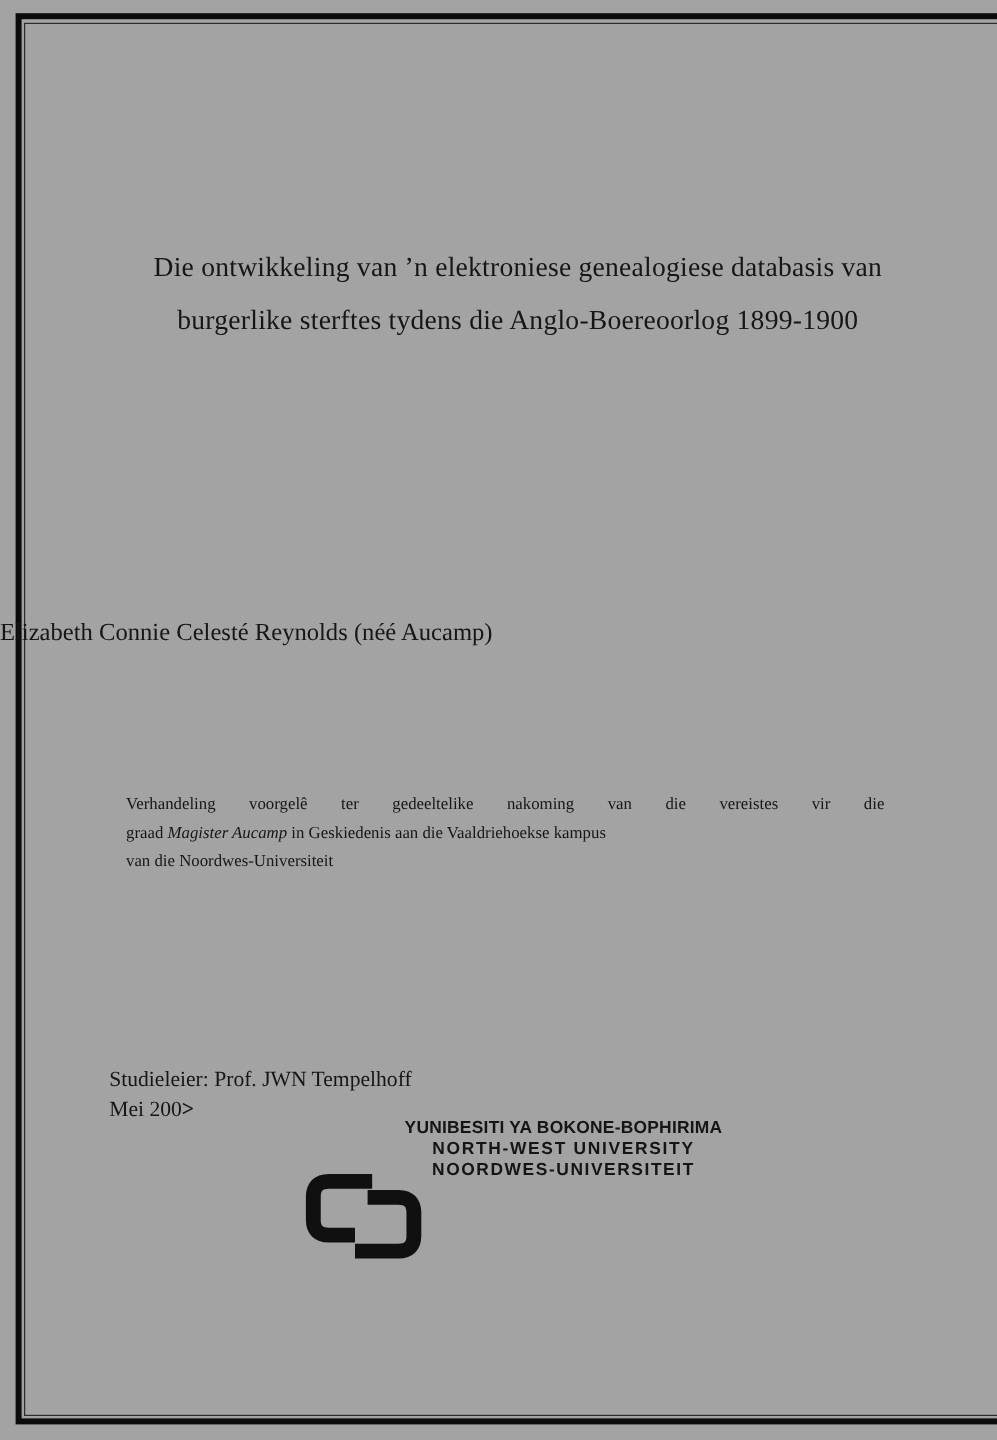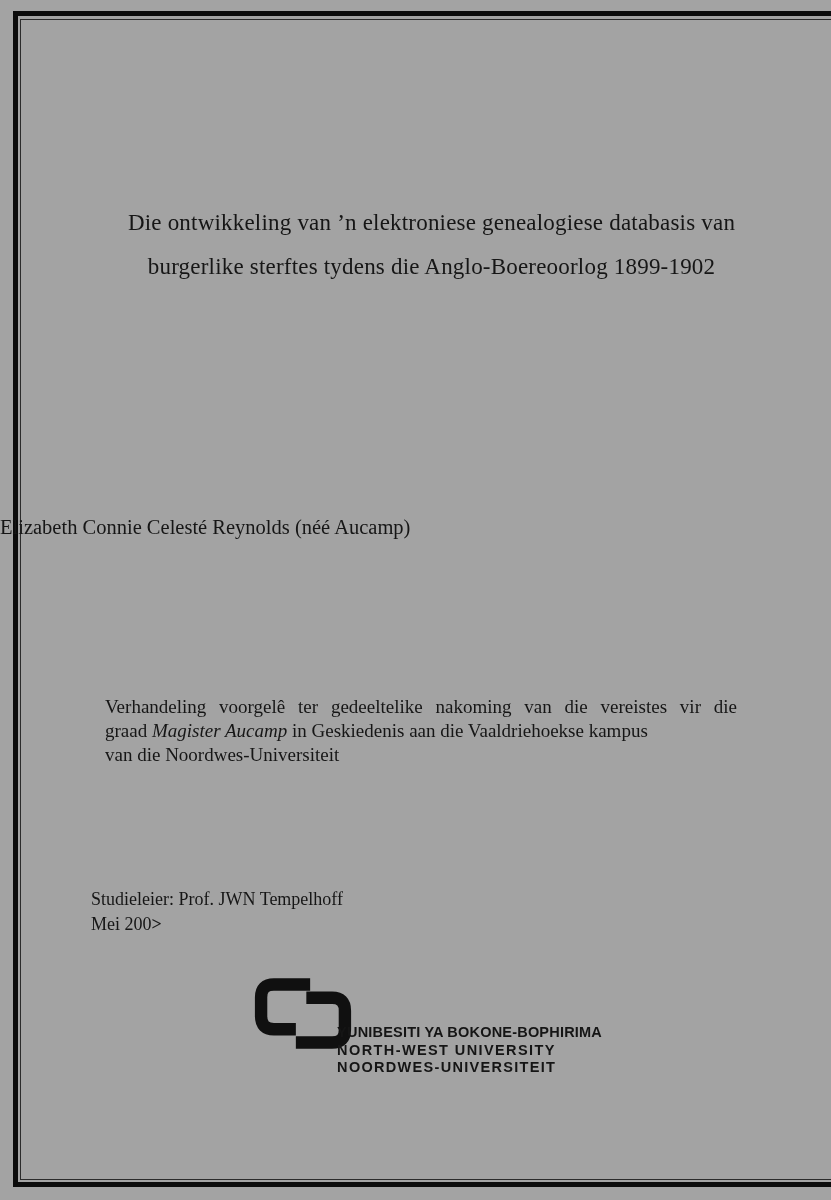--- a/index.html
+++ b/index.html
@@ -42,23 +42,22 @@
   }
   .author {
     position: absolute;
     top: 516px; left: 0; right: 0;
     font-size: 20.5px;
   }
   .declaration {
     position: absolute;
     top: 659px; left: 105px;
     width: 632px;
-    font-size: 19px;
+    font-size: 14px;
     line-height: 24px;
-    margin-top: 36px;
   }
   .decl-line1 {
     text-align: justify;
     text-align-last: justify;
   }
   .supervisor-block {
     position: absolute;
     top: 887px; left: 91px;
     font-size: 18px;
     line-height: 25px;
@@ -73,22 +72,22 @@
     left: 253px; top: 974px;
     width: 100px; height: 79px;
   }
   .logo-mark path {
     fill: none;
     stroke: #101010;
     stroke-width: 13;
   }
   .logo-text {
     position: absolute;
-    top: 1024px; right: 261px;
-    text-align: left;
+    top: 932px; right: 261px;
+    text-align: center;
     font-family: "Liberation Sans", sans-serif;
     font-weight: bold;
     font-size: 14.5px;
     line-height: 17.5px;
     color: #151515;
     white-space: nowrap;
     margin-left: 36px;
   }
   .logo-text .lt1 { letter-spacing: 0.2px; }
   .logo-text .lt2 { letter-spacing: 1.4px; }
@@ -98,21 +97,21 @@
 </head>
 <body>
 
 <div class="page">
 
   <div class="frame-outer"></div>
   <div class="frame-inner"></div>
 
   <div class="title">
     <div>Die ontwikkeling van ’n elektroniese genealogiese databasis van</div>
-    <div>burgerlike sterftes tydens die Anglo-Boereoorlog 1899-1902</div>
+    <div>burgerlike sterftes tydens die Anglo-Boereoorlog 1899-1900</div>
   </div>
 
 
   <div class="author">Elizabeth Connie Celesté Reynolds (néé Aucamp)</div>
 
   <div class="declaration">
     <div class="decl-line1">Verhandeling voorgelê ter gedeeltelike nakoming van die vereistes vir die</div>
     <div class="decl-line2"><span>graad </span><em>Magister Aucamp</em><span> in Geskiedenis aan die Vaaldriehoekse kampus</span></div>
     <div class="decl-line3">van die Noordwes-Universiteit</div>
   </div>

